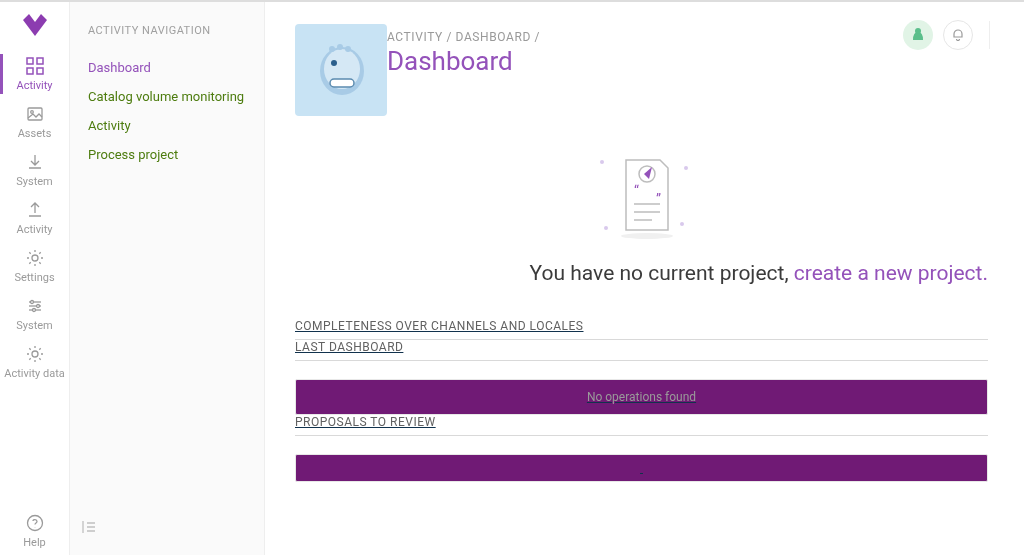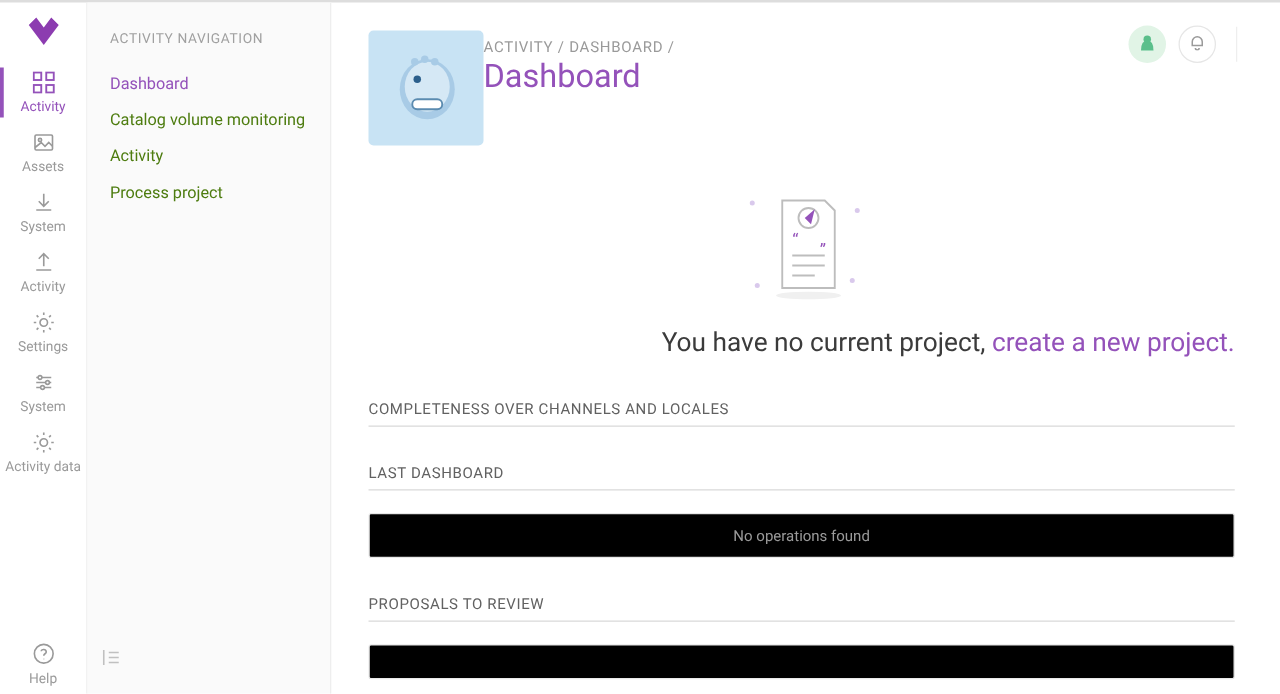--- a/index.html
+++ b/index.html
@@ -158,33 +158,33 @@
     color: #3b3b3b;
     margin-top: 14px;
     text-align: right;
   }
   .empty-link {
     color: #9452ba;
     cursor:pointer;
   }
   
   .section {
-    margin-top: 30px;
+    text-decoration: underline;
   }
   .section-title {
     font-size: 12px;
     letter-spacing: 0.5px;
     color: #616161;
     padding-bottom: 6px;
     border-bottom: 1px solid #d9d9d9;
   }
   .placeholder-box {
     margin-top: 18px;
     border: 1px solid #e8e8e8;
-    background: #000000;
+    background: #701a75;
     text-align: center;
     padding: 10px;
     font-size: 12px;
     color: #9a9a9a;
     border-radius: 2px;
   }
   .doc-illus {
     display:inline-block;
   }
 </style>

